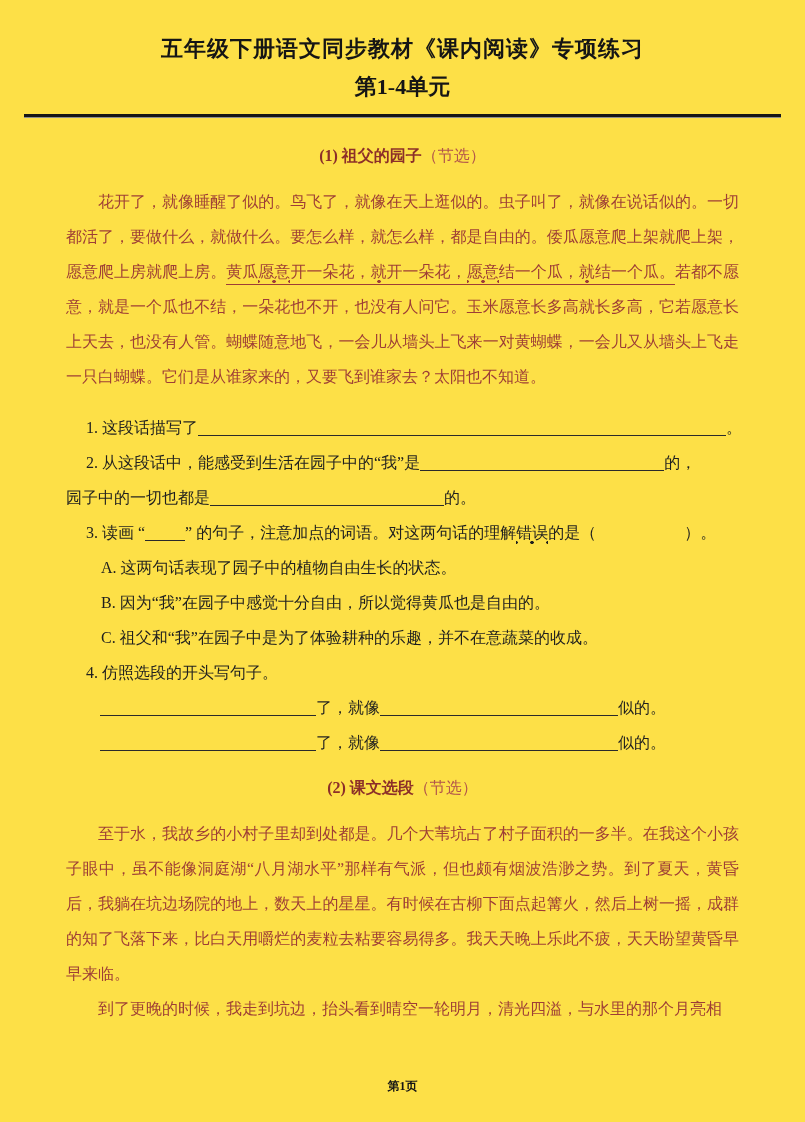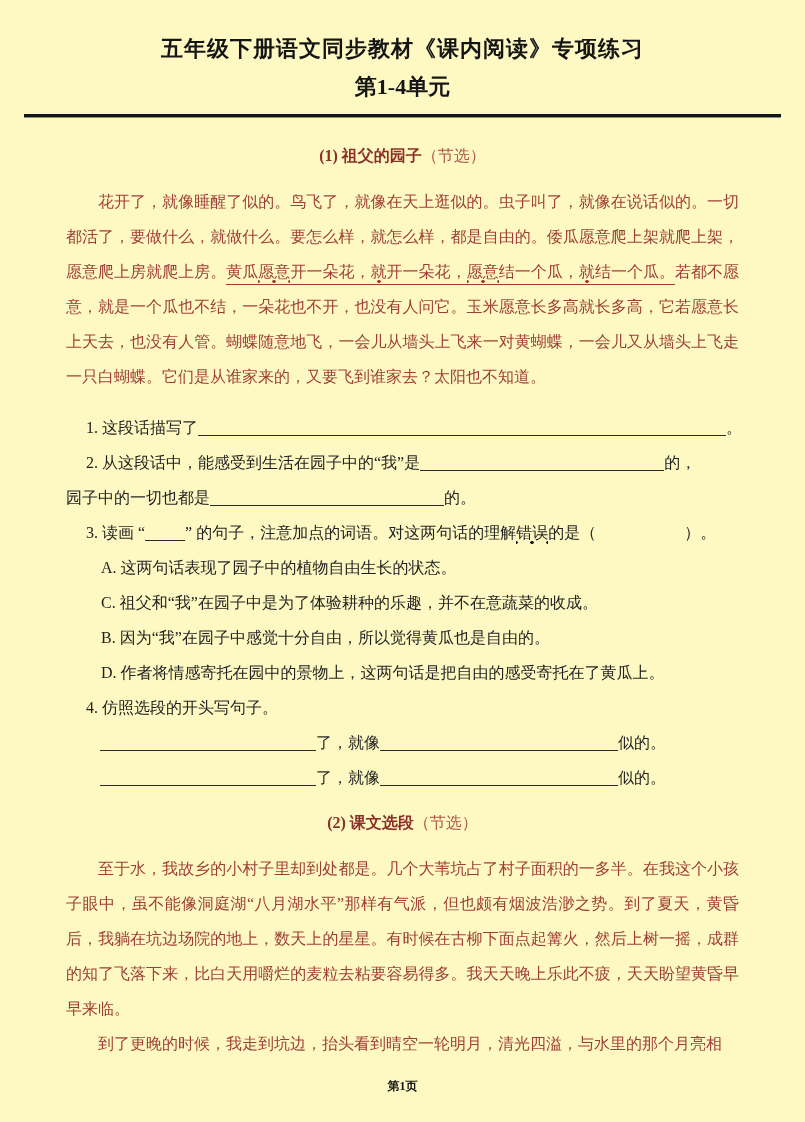--- a/index.html
+++ b/index.html
@@ -2,21 +2,21 @@
 <html lang="zh"><head>
 <meta charset="utf-8">
 <style>
   * { margin: 0; padding: 0; box-sizing: border-box; }
   html, body { background: #ffffff; }
   .page {
     position: relative;
     width: 805px;
     height: 1122px;
     margin: 0 auto;
-    background: #fef9c3;
+    background: #fde047;
     font-family: "Liberation Serif", "DejaVu Serif", serif;
     color: #1f1f1f;
     overflow: hidden;
   }
   .inner { padding: 34px 66px 0 66px; }
 
   
   .doc-title {
     text-align: center;
     font-size: 22px;
@@ -141,23 +141,22 @@
       <div class="q-line">
         <span>2. 从这段话中，能感受到生活在园子中的“我”是</span><span class="blank w-q2"></span><span>的，</span>
       </div>
       <div class="q-line q-cont">
         <span>园子中的一切也都是</span><span class="blank w-q2b"></span><span>的。</span>
       </div>
 
       <div class="q-line"><span>3. 读画 “</span><span class="seg-blank"></span><span>” 的句子，注意加点的词语。对这两句话的理解</span><span class="seg-dot">错误</span><span>的是（</span><span class="seg-gap"></span><span>）。</span></div>
 
       <div class="q-option">A. 这两句话表现了园子中的植物自由生长的状态。</div>
+      <div class="q-option">B. 因为“我”在园子中感觉十分自由，所以觉得黄瓜也是自由的。</div>
       <div class="q-option">C. 祖父和“我”在园子中是为了体验耕种的乐趣，并不在意蔬菜的收成。</div>
-      <div class="q-option">B. 因为“我”在园子中感觉十分自由，所以觉得黄瓜也是自由的。</div>
-      <div class="q-option">D. 作者将情感寄托在园中的景物上，这两句话是把自由的感受寄托在了黄瓜上。</div>
 
       <div class="q-line">4. 仿照选段的开头写句子。</div>
 
       <div class="q-fill">
         <span class="blank w-q4a"></span><span>了，就像</span><span class="blank w-q4b"></span><span>似的。</span>
       </div>
       <div class="q-fill">
         <span class="blank w-q4a"></span><span>了，就像</span><span class="blank w-q4b"></span><span>似的。</span>
       </div>
     </div>

